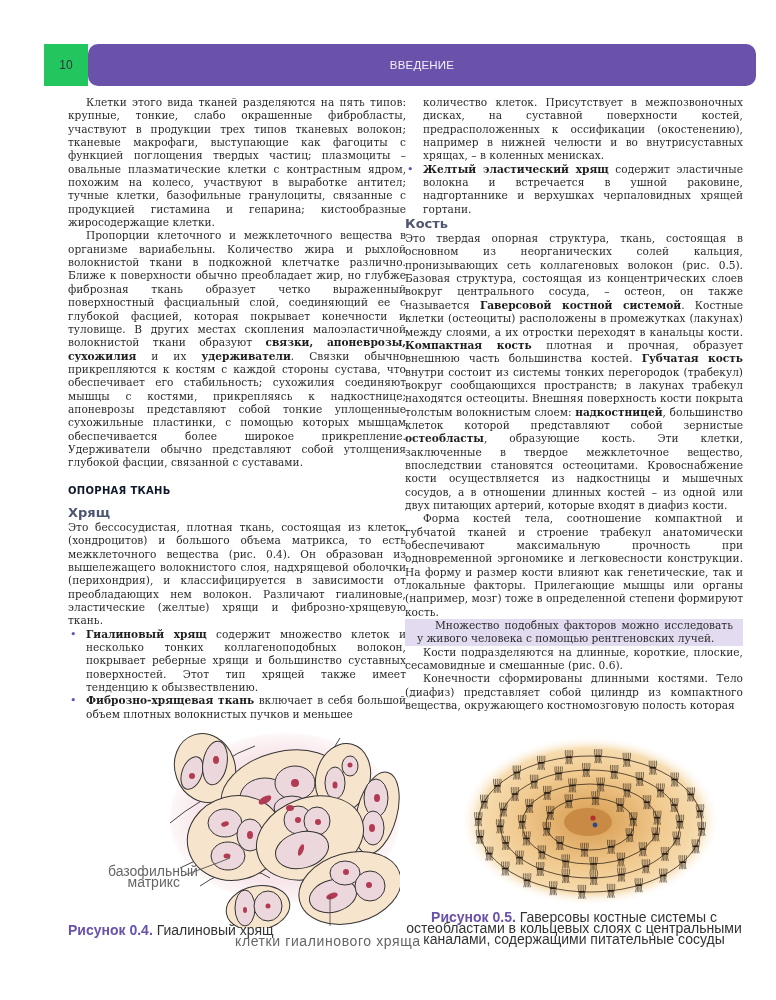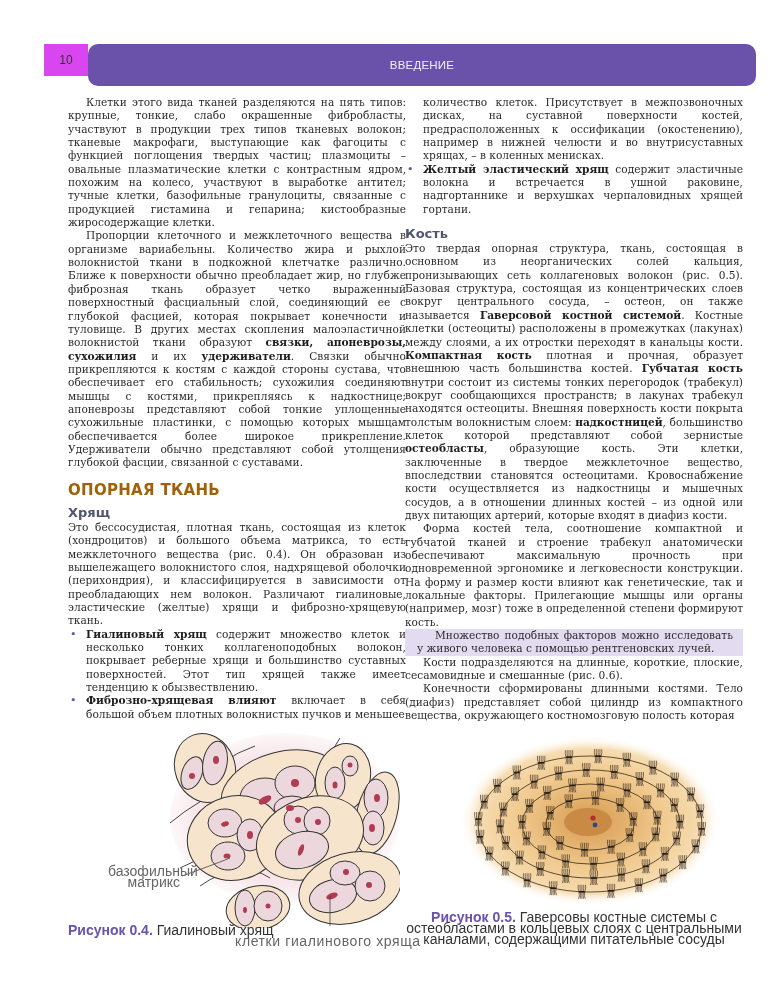--- a/index.html
+++ b/index.html
@@ -1,44 +1,44 @@
 <!DOCTYPE html>
 <html><head>
 <meta charset="utf-8">
 <style>
   html, body { margin: 0; padding: 0; background: #ffffff; }
   body { width: 776px; height: 1000px; position: relative; overflow: hidden;
          font-family: "DejaVu Serif", "Liberation Serif", serif; color: #2b2b2b; }
 
   .header { position: absolute; top: 44px; left: 44px; width: 712px; height: 42px; }
-  .page-num { position: absolute; left: 0; top: 0; width: 44px; height: 32px; background: #d946ef;
+  .page-num { position: absolute; left: 0; top: 0; width: 44px; height: 42px; background: #22c55e;
               color: #333; font-family: "Liberation Sans", sans-serif; font-size: 12px;
               display: flex; align-items: center; justify-content: center; }
   .running-head { position: absolute; left: 44px; top: 0; right: 0; height: 42px; background: #6a52ab;
                   color: #f3f0fb; font-family: "Liberation Sans", sans-serif; font-size: 11.5px;
                   letter-spacing: 0.2px; display: flex; align-items: center; justify-content: center; border-radius: 10px; }
 
   .col { position: absolute; top: 96px; width: 338px; font-size: 10.6px; line-height: 13.35px;
          text-align: justify; hyphens: manual; }
   .col-left { left: 68px; }
   .col-right { left: 405px; width: 338px; }
   .col p { margin: 0; }
   .indent { text-indent: 18px; }
   b { font-weight: bold; color: #1e1e1e; }
 
   .bullets { list-style: none; margin: 0; padding: 0; }
   .bullets li { position: relative; padding-left: 18px; }
   .bullets li::before { content: "•"; position: absolute; left: 2px; top: 0; color: #6a52ab; font-size: 11px; }
   .cont { padding-left: 18px; }
 
   .h-section { font-family: "DejaVu Sans", "Liberation Sans", sans-serif; font-weight: bold;
-               font-size: 15px; color: #a16207; letter-spacing: 0.3px; margin: 14px 0 8px 0; }
+               font-size: 10px; color: #0f172a; letter-spacing: 0.3px; margin: 14px 0 8px 0; }
   .h-sub { font-family: "DejaVu Sans", "Liberation Sans", sans-serif; font-weight: bold;
            font-size: 13px; color: #4f5670; margin: 0; line-height: 16px; }
-  .h-sub.kost { margin-top: 10px; }
+  .h-sub.kost { }
 
   .highlight { background: #e3dcf1; margin-left: -12px; padding-left: 12px; margin-right: -2px; padding-right: 10px; }
 
   
   .fig { position: absolute; }
   .fig4 { left: 80px; top: 728px; width: 320px; height: 200px; }
   .fig5 { left: 460px; top: 736px; width: 260px; height: 170px; }
   .label { position: absolute; font-family: "Liberation Sans", sans-serif; font-size: 14px; color: #666; line-height: 11px; }
   .lbl-matrix { left: 108px; top: 866px; text-align: right; width: 72px; }
   .lbl-cells { left: 235px; top: 919px; letter-spacing: 0.6px; margin-top: 17px; }
@@ -57,21 +57,21 @@
 
 <div class="col col-left">
   <p class="indent">Клетки этого вида тканей разделяются на пять типов: крупные, тонкие, слабо окрашенные фибробласты, участвуют в продукции трех типов тканевых волокон; тканевые макрофаги, выступающие как фагоциты с функцией поглощения твердых частиц; плазмоциты – овальные плазматические клетки с контрастным ядром, похожим на колесо, участвуют в выработке антител; тучные клетки, базофильные гранулоциты, связанные с продукцией гистамина и гепарина; кистообразные жиросодержащие клетки.</p>
   <p class="indent"><span>Пропорции клеточного и межклеточного вещества в организме вариабельны. Количество жира и рыхлой волокнистой ткани в подкожной клетчатке различно. Ближе к поверхности обычно преобладает жир, но глубже фиброзная ткань образует четко выраженный поверхностный фасциальный слой, соединяющий ее с глубокой фасцией, которая покрывает конечности и туловище. В других местах скопления малоэластичной волокнистой ткани образуют </span><b>связки</b><b>, </b><b>апоневрозы, сухожилия</b><span> и их </span><b>удерживатели</b><span>. Связки обычно прикрепляются к костям с каждой стороны сустава, что обеспечивает его стабильность; сухожилия соединяют мышцы с костями, прикрепляясь к надкостнице; апоневрозы представляют собой тонкие уплощенные сухожильные пластинки, с помощью которых мышцам обеспечивается более широкое прикрепление. Удерживатели обычно представляют собой утолщения глубокой фасции, связанной с суставами.</span></p>
 
   <div class="h-section">ОПОРНАЯ ТКАНЬ</div>
   <div class="h-sub">Хрящ</div>
   <p>Это бессосудистая, плотная ткань, состоящая из клеток (хондроцитов) и большого объема матрикса, то есть межклеточного вещества (рис. 0.4). Он образован из вышележащего волокнистого слоя, надхрящевой оболочки (перихондрия), и классифицируется в зависимости от преобладающих нем волокон. Различают гиалиновые, эластические (желтые) хрящи и фиброзно-хрящевую ткань.</p>
   <ul class="bullets">
     <li><b>Гиалиновый хрящ</b><span> содержит множество клеток и несколько тонких коллагеноподобных волокон, покрывает реберные хрящи и большинство суставных поверхностей. Этот тип хрящей также имеет тенденцию к обызвествлению.</span></li>
-    <li><b>Фиброзно-хрящевая влияют</b><span> включает в себя большой объем плотных волокнистых пучков и меньшее</span></li>
+    <li><b>Фиброзно-хрящевая ткань</b><span> включает в себя большой объем плотных волокнистых пучков и меньшее</span></li>
   </ul>
 </div>
 
 <div class="col col-right">
   <p class="cont">количество клеток. Присутствует в межпозвоночных дисках, на суставной поверхности костей, предрасположенных к оссификации (окостенению), например в нижней челюсти и во внутрисуставных хрящах, – в коленных менисках.</p>
   <ul class="bullets">
     <li><b>Желтый эластический хрящ</b><span> содержит эластичные волокна и встречается в ушной раковине, надгортаннике и верхушках черпаловидных хрящей гортани.</span></li>
   </ul>
   <div class="h-sub kost">Кость</div>
   <p><span>Это твердая опорная структура, ткань, состоящая в основном из неорганических солей кальция, пронизывающих сеть коллагеновых волокон (рис. 0.5). Базовая структура, состоящая из концентрических слоев вокруг центрального сосуда, – остеон, он также называется </span><b>Гаверсовой костной системой</b><span>. Костные клетки (остеоциты) расположены в промежутках (лакунах) между слоями, а их отростки переходят в канальцы кости. </span><b>Компактная кость</b><span> плотная и прочная, образует внешнюю часть большинства костей. </span><b>Губчатая кость</b><span> внутри состоит из системы тонких перегородок (трабекул) вокруг сообщающихся пространств; в лакунах трабекул находятся остеоциты. Внешняя поверхность кости покрыта толстым волокнистым слоем: </span><b>надкостницей</b><span>, большинство клеток которой представляют собой зернистые </span><b>остеобласты</b><span>, образующие кость. Эти клетки, заключенные в твердое межклеточное вещество, впоследствии становятся остеоцитами. Кровоснабжение кости осуществляется из надкостницы и мышечных сосудов, а в отношении длинных костей – из одной или двух питающих артерий, которые входят в диафиз кости.</span></p>

